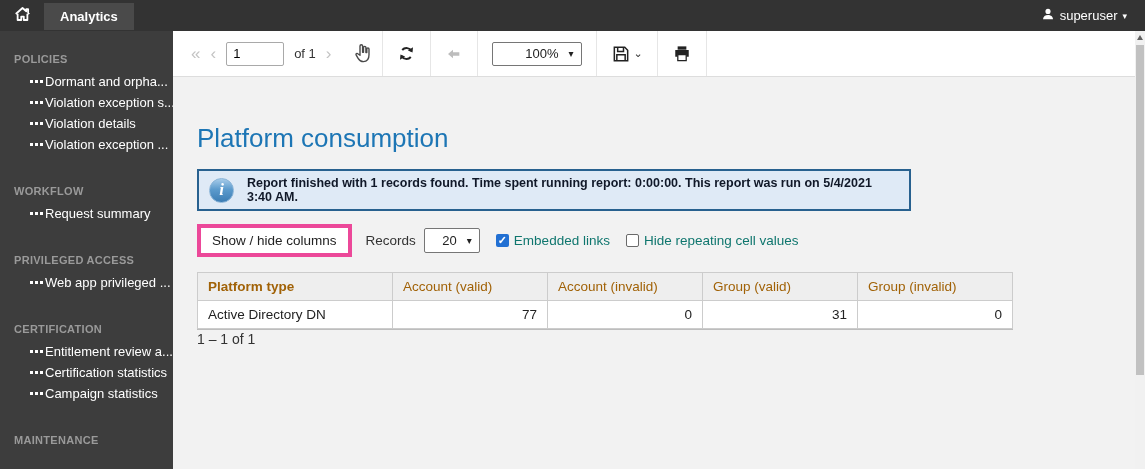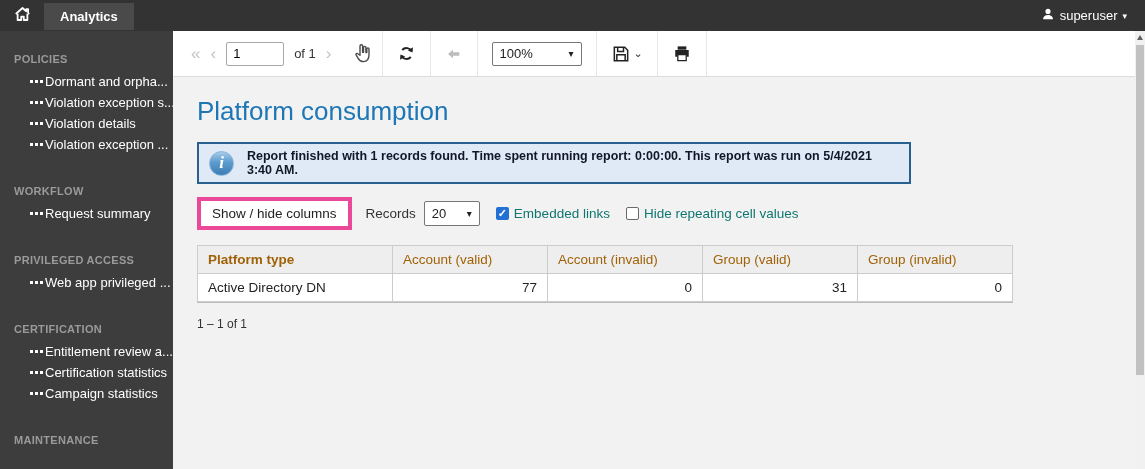--- a/index.html
+++ b/index.html
@@ -58,31 +58,31 @@
     display:flex; align-items:center; gap:10px; padding:0 14px; border-right:1px solid #e6e6e6;
   }
   .tb-arrow { font-size:17px; color:#c3c3c3; line-height:1; cursor:default; }
   .page-input {
     width:58px; height:24px; border:1px solid #a9a9a9; border-radius:2px;
     font-size:13px; padding:0 6px; font-family:"Liberation Sans",sans-serif;
   }
   .of-label { font-size:13px; color:#333; }
   .tb-icon-btn { display:flex; align-items:center; cursor:pointer; gap:3px; }
   .fake-select {
-    display:flex; align-items:center; justify-content:space-between;
+    display:flex; align-items:center; justify-content:flex-end;
     border:1px solid #767676; border-radius:2px; background:#fff;
     height:24px; padding:0 7px; font-size:13px; cursor:pointer;
   }
   .fake-select .chev { font-size:10px; color:#222; margin-left:10px; }
   .zoom-select { width:90px; }
   .save-chev { font-size:11px; color:#333; }
 
   
   .content { padding:19px 0 0 24px; }
-  .page-title { font-size:26px; font-weight:400; color:#1d76b5; }
+  .page-title { font-size:26px; font-weight:400; color:#1d76b5;margin-top:27px; }
 
   .info-box {
     margin-top:15px; width:714px; min-height:37px;
     background:#dfeaf6; border:2px solid #28618f;
     display:flex; align-items:center; gap:13px; padding:5px 10px;
   }
   .info-icon {
     width:25px; height:25px; border-radius:50%; flex:0 0 auto;
     background:linear-gradient(180deg,#a6cbe9 0%, #5c9bcd 45%, #3c7db4 100%);
     border:1px solid #89b4d8;
@@ -111,21 +111,21 @@
   table.report {
     margin-top:15px; border-collapse:collapse; background:#fff; width:816px;
     font-size:13.5px; box-shadow:0 1px 0 #bdbdbd;
   }
   table.report th, table.report td { border:1px solid #ccc; padding:6px 10px; height:28px; }
   table.report th { background:#eee; text-align:left; font-weight:400; color:#a16207; }
   table.report th.first { font-weight:700; width:195px; }
   table.report th { width:155px; }
   table.report td.num { text-align:right; }
 
-  .page-summary { margin-top:15px; font-size:12px; color:#333; }
+  .page-summary { margin-top:2px; font-size:14px; color:#333; }
 
   
   .scrollbar { position:absolute; top:31px; right:0; width:10px; height:438px; background:#f1f1f1; z-index:7; }
   .scroll-up {
     height:13px; display:flex; align-items:center; justify-content:center; cursor:pointer;
   }
   .scroll-up .tri {
     width:0; height:0; border-left:3.5px solid transparent; border-right:3.5px solid transparent;
     border-bottom:5px solid #606060;
   }

